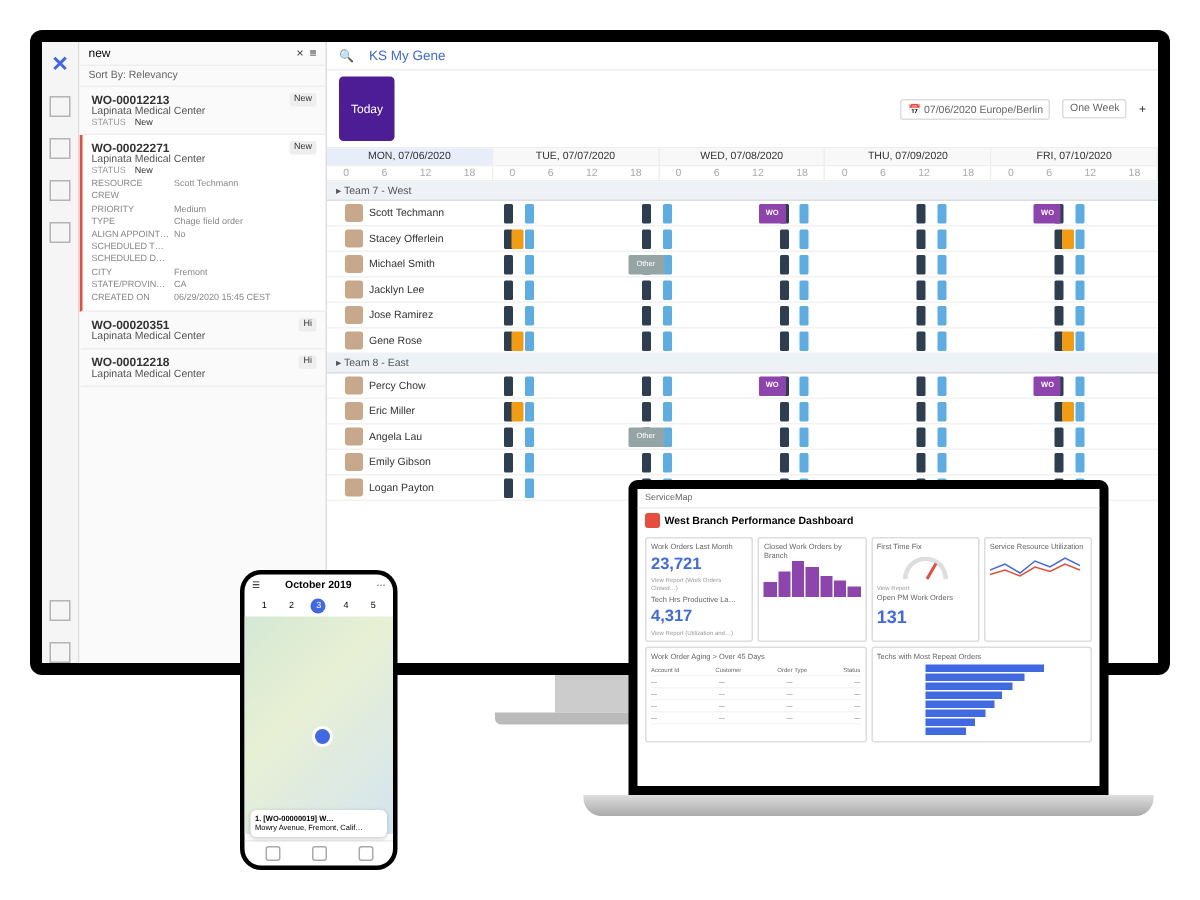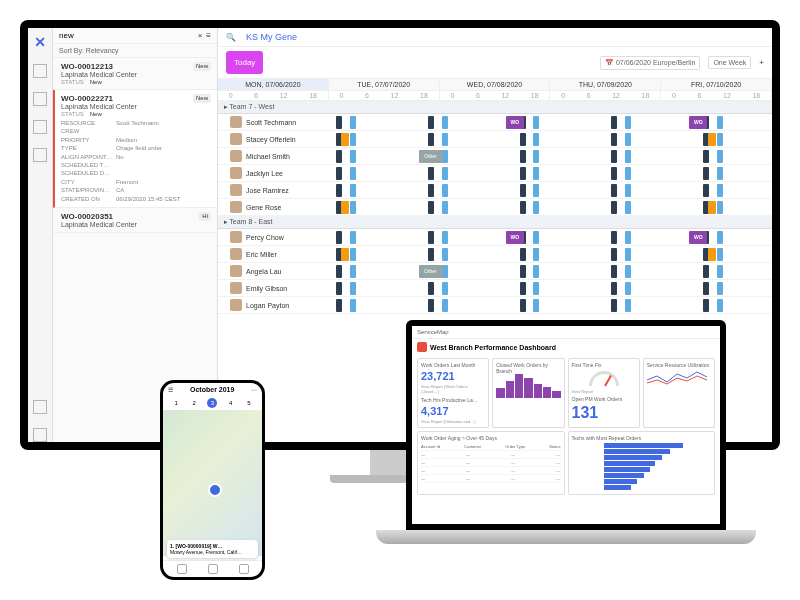--- a/index.html
+++ b/index.html
@@ -36,21 +36,21 @@
 .detail-rows{margin-top:2px}
 .detail-rows div{display:flex;font-size:6px;color:#888;line-height:1.4}
 .detail-rows .lbl{width:55px;text-transform:uppercase}
 
 
 .main{flex:1;display:flex;flex-direction:column}
 .topbar{display:flex;align-items:center;padding:4px 8px;border-bottom:1px solid #eee;gap:10px}
 .srch{flex:1;color:#aaa;font-size:8px}
 .team-sel{color:#4169e1;font-size:9px}
 .toolbar{display:flex;align-items:center;padding:4px 8px;gap:8px;border-bottom:1px solid #eee}
-.today-btn{background:#d946ef;color:#fff;padding:7px 8px;border-radius:3px;font-size:8px}
+.today-btn{background:#4c1d95;color:#fff;padding:17px 8px;border-radius:3px;font-size:8px}
 .spacer{flex:1}
 .date-ctrl{font-size:7px;color:#666;border:1px solid #ddd;padding:2px 4px;border-radius:2px}
 .days{display:flex;border-bottom:1px solid #eee}
 .day{flex:1;text-align:center;font-size:7px;padding:2px 0;border-right:1px solid #eee;background:#f8f8f8}
 .day.today{background:#e8eef9}
 .hours{display:flex;font-size:5px;color:#aaa;border-bottom:1px solid #eee}
 .hours .day{display:flex;justify-content:space-around;padding:1px 0;background:#fff}
 .grid{flex:1;position:relative;overflow:hidden}
 .group-hd{background:#eef2f7;padding:2px 6px;font-size:7px;color:#555;border-bottom:1px solid #ddd}
 .row{display:flex;align-items:center;border-bottom:1px solid #f2f2f2;height:17px}
@@ -72,21 +72,21 @@
 .ph-cal{display:flex;justify-content:space-around;padding:2px 4px;font-size:6px}
 .ph-cal div{width:10px;height:10px;display:flex;align-items:center;justify-content:center;border-radius:50%}
 .ph-cal .today{background:#4169e1;color:#fff}
 .ph-map{flex:1;background:linear-gradient(135deg,#d4e8d4 0%,#e8f0d4 40%,#d4e4f0 100%);position:relative}
 .ph-pin{position:absolute;left:45%;top:50%;width:14px;height:14px;background:#4169e1;border-radius:50%;border:2px solid #fff}
 .ph-card{background:#fff;margin:-16px 4px 2px;border-radius:4px;padding:3px;font-size:5px;box-shadow:0 1px 3px rgba(0,0,0,.2);position:relative;z-index:2}
 .ph-nav{display:flex;justify-content:space-around;padding:3px;border-top:1px solid #eee}
 .ph-nav div{width:10px;height:10px;border:1px solid #aaa;border-radius:2px}
 
 
-.laptop{position:absolute;left:376px;top:320px;width:380px;height:260px;z-index:4}
+.laptop{position:absolute;left:389px;top:320px;width:380px;height:260px;z-index:4}
 .lap-scr{width:320px;height:210px;margin:0 auto;background:#000;border-radius:6px 6px 0 0;padding:6px}
 .lap-inner{background:#fff;width:100%;height:100%;font-size:5px;overflow:hidden;display:flex;flex-direction:column}
 .lap-base{width:380px;height:14px;background:linear-gradient(#ddd,#aaa);border-radius:0 0 12px 12px}
 .lap-hd{padding:3px 5px;border-bottom:1px solid #eee;font-size:6px;color:#666}
 .lap-title{display:flex;align-items:center;gap:3px;padding:3px 5px;font-size:7px;font-weight:bold}
 .lap-title .badge{width:10px;height:10px;background:#e74c3c;border-radius:2px}
 .kpis{display:flex;gap:3px;padding:3px 5px}
 .kpi{flex:1;border:1px solid #ddd;border-radius:2px;padding:3px;min-height:42px}
 .kpi-t{font-size:5px;color:#666}
 .kpi-v{font-size:14px;color:#4169e1;font-weight:bold;margin:2px 0}
@@ -188,20 +188,27 @@
               </div>
             </div>
       </div>
       <div class="card">
         <div class="card-hd">
               <span class="wo">WO-00020351</span>
               <span class="status-chip">Hi</span>
             </div>
         <div class="cust">Lapinata Medical Center</div>
       </div>
+      <div class="card">
+        <div class="card-hd">
+              <span class="wo">WO-00012218</span>
+              <span class="status-chip">Hi</span>
+            </div>
+        <div class="cust">Lapinata Medical Center</div>
+      </div>
     </div>
   </div>
 
   <div class="main">
     <div class="topbar">
       <span>🔍</span>
       <span class="team-sel">KS My Gene</span>
     </div>
     <div class="toolbar">
       <span class="today-btn">Today</span>
@@ -525,21 +532,21 @@
               <div style="height:60%"></div>
               <div style="height:45%"></div>
               <div style="height:30%"></div>
             </div>
     </div>
     <div class="kpi">
       <div class="kpi-t">First Time Fix</div>
       <div class="gauge"></div>
       <div class="kpi-sub">View Report</div>
       <div class="kpi-t" style="margin-top:2px">Open PM Work Orders</div>
-      <div class="kpi-v" style="font-size:16px">131</div>
+      <div class="kpi-v" style="font-size:12px">131</div>
     </div>
     <div class="kpi">
       <div class="kpi-t">Service Resource Utilization</div>
       <svg class="spark" viewBox="0 0 60 20">
               <polyline points="0,12 10,8 20,14 30,6 40,10 50,4 60,9" fill="none" stroke="#4169e1" stroke-width="1"></polyline>
               <polyline points="0,15 10,12 20,16 30,10 40,13 50,8 60,12" fill="none" stroke="#e74c3c" stroke-width="1"></polyline>
             </svg>
     </div>
   </div>
   <div class="lap-row2">

